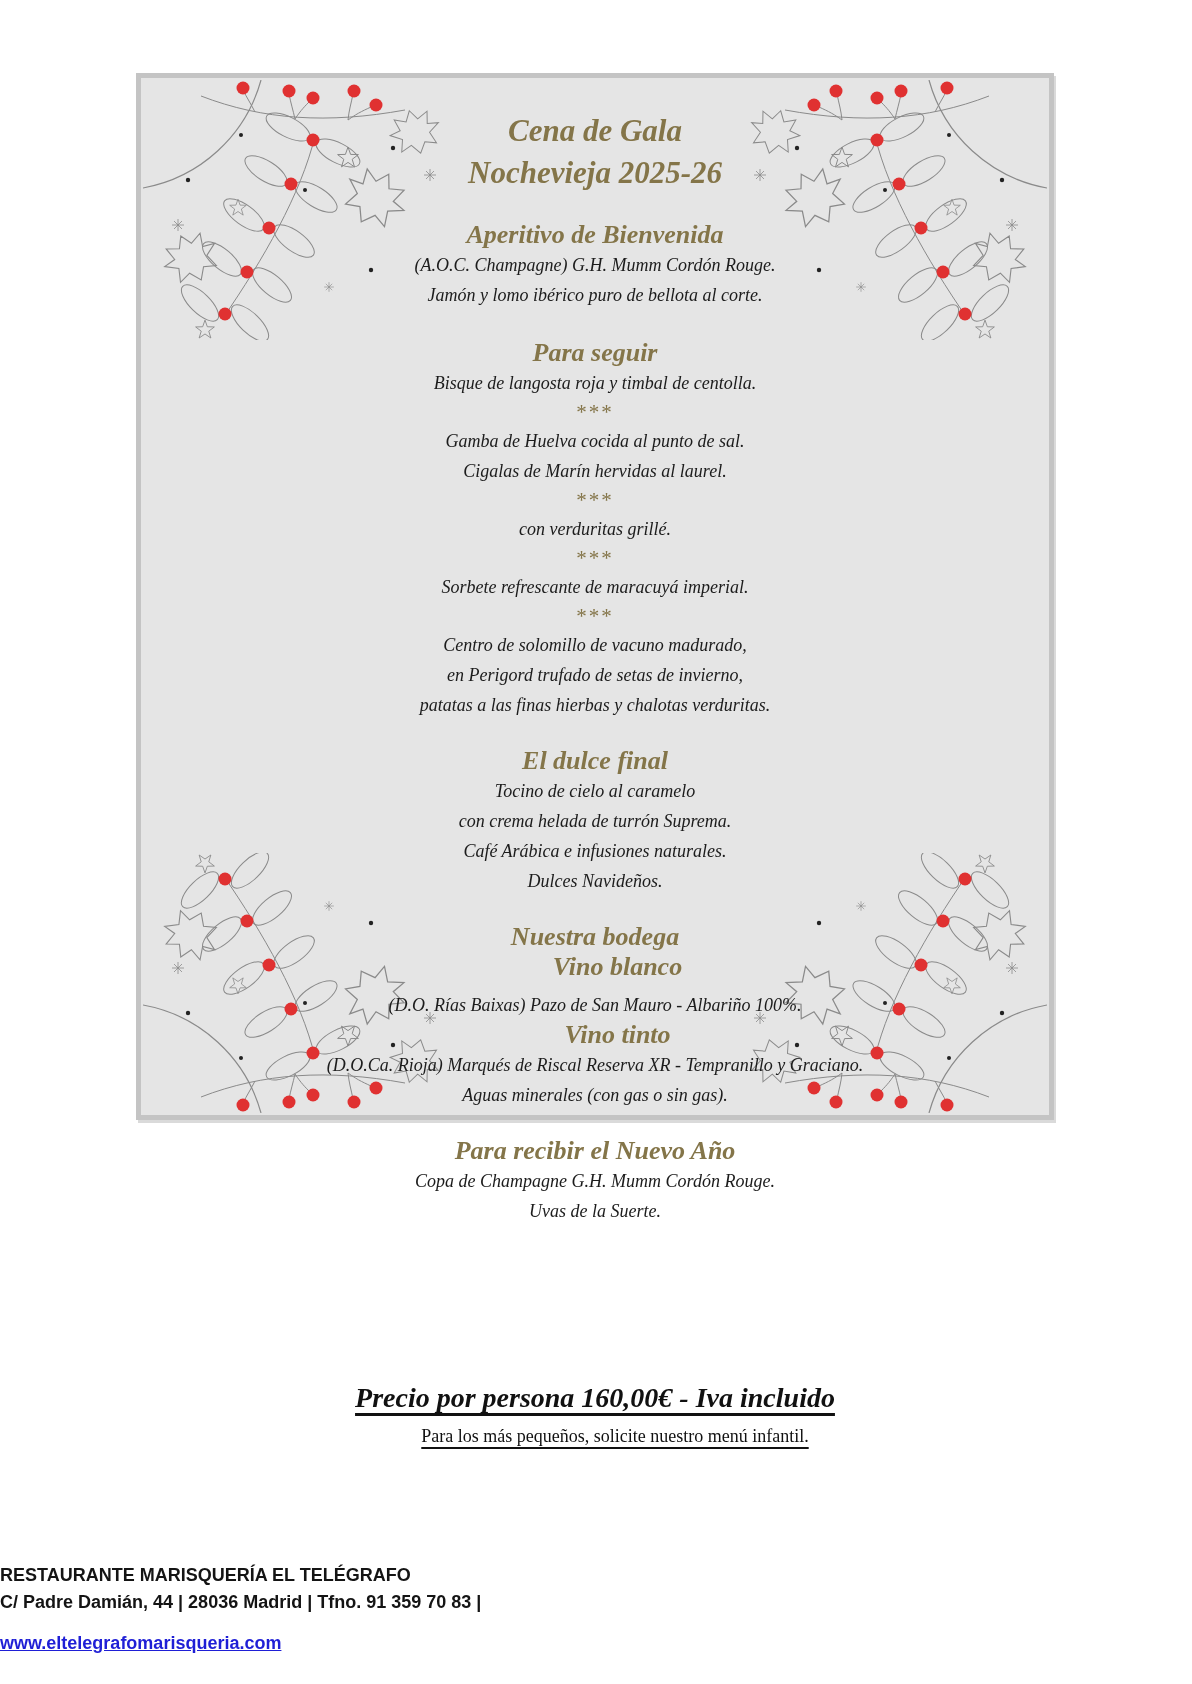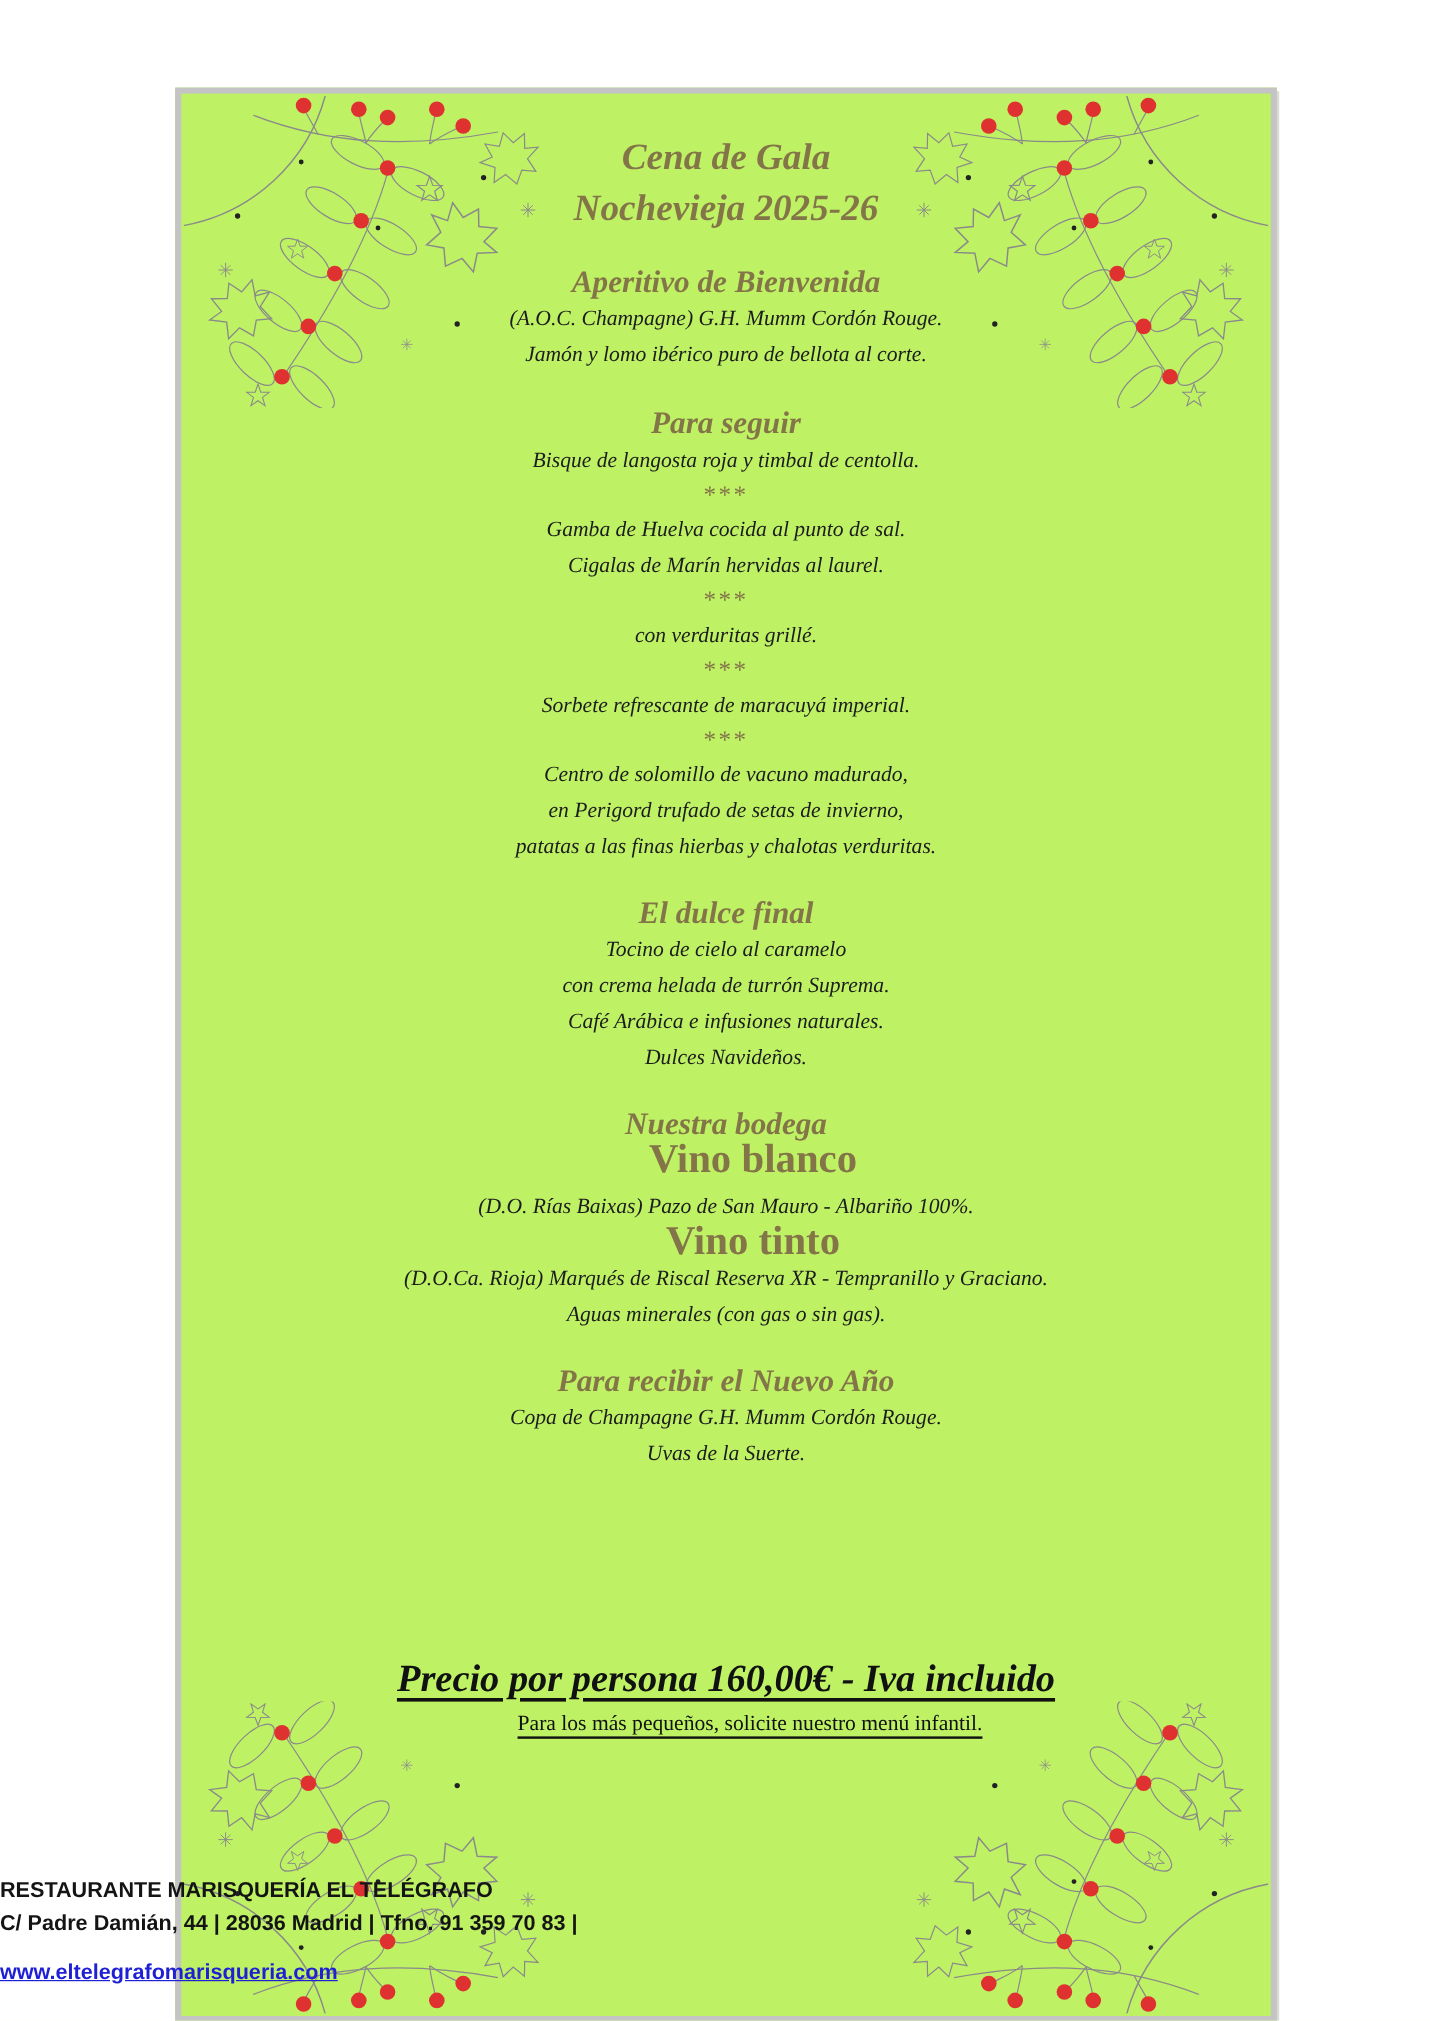--- a/index.html
+++ b/index.html
@@ -15,25 +15,25 @@
   .page {
     position: relative;
     width: 1192px;
     height: 1684px;
     background: #ffffff;
     overflow: hidden;
     font-family: "Liberation Serif", serif;
   }
   .frame {
     position: absolute;
-    left: 146px; top: 73px;
-    width: 918px; height: 1612px;
+    left: 136px; top: 73px;
+    width: 918px; height: 1047px;
     border: 5px solid var(--frame);
     box-shadow: 2px 3px 0 rgba(150,150,150,.35);
-    background: #bef264;
+    background: #e5e5e5;
   }
   .decor {
     position: absolute;
     width: 300px; height: 260px;
     z-index: 0;
     pointer-events: none;
   }
   .decor.tl { left: 2px; top: 2px; }
   .decor.tr { right: 2px; top: 2px; transform: scaleX(-1); }
   .decor.bl { left: 2px; bottom: 2px; transform: scaleY(-1); }
@@ -53,42 +53,43 @@
   }
   .h {
     font-size: 26px;
     font-weight: bold;
     font-style: italic;
     line-height: 30px;
     margin-top: 26px;
     color: var(--accent);
   }
   .sub {
-    font-size: 34px;
-    font-weight: bold;
+    font-size: 26px;
+    font-weight: bold;
+    font-style: italic;
     line-height: 30px;
     color: var(--accent);
     padding-left: 45px;
   }
   .t {
     font-size: 18px;
     font-style: italic;
     line-height: 30px;
     color: var(--ink);
   }
   .sep {
     font-size: 21px;
     line-height: 28px;
     letter-spacing: 2px;
     color: var(--accent);
   }
   .mt8 { margin-top: 8px; }
   .price1 {
     margin-top: 152px;
-    font-size: 32px;
+    font-size: 28px;
     font-weight: bold;
     font-style: italic;
     line-height: 40px;
     color: #111111;
     text-decoration: underline;
     text-decoration-thickness: 2.5px;
     text-underline-offset: 6px;
   }
   .price2 {
     font-size: 18px;

